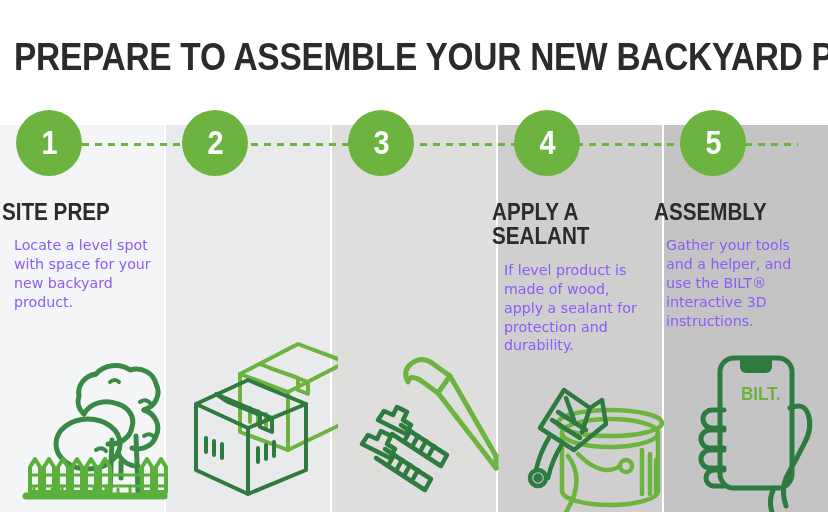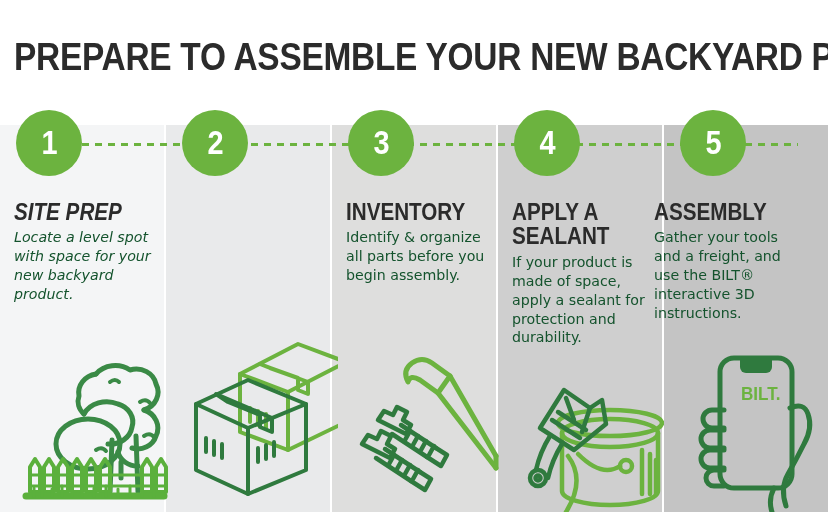--- a/index.html
+++ b/index.html
@@ -69,44 +69,44 @@
     margin-top:-2px;
   }
   .circ-0{left:16px;}
   .circ-1{left:182px;}
   .circ-2{left:348px;}
   .circ-3{left:514px;}
   .circ-4{left:680px;}
 
   
   .col-text{position:absolute;top:200px;width:140px;z-index:3;}
-  .t-0{left:14px;font-style:italic;}
+  .t-0{left:2px;}
   .t-1{left:180px;}
   .t-2{left:346px;}
-  .t-3{left:512px;}
+  .t-3{left:492px;}
   .t-4{left:654px;}
 
   .col-head{
     font-family:"Liberation Sans Narrow","Liberation Sans",sans-serif;
     font-weight:700;
     font-size:24px;
     line-height:1.02;
     color:#2b2b2b;
     letter-spacing:0px;
     transform:scaleX(0.86);
     transform-origin:left top;
     white-space:pre-line;
     margin:0 0 4px 0;
   }
   .col-body{
     font-family:"DejaVu Sans","Liberation Sans",sans-serif;
     font-size:14.2px;
     line-height:1.33;
-    color:#14532d;
-    margin:0;
+    color:#8b5cf6;
+    margin:12px;
     width:142px;
   }
 
   
   .art{position:absolute;z-index:3;}
   .art-0{left:18px;  top:344px; width:150px;height:168px;}
   .art-1{left:186px; top:330px; width:152px;height:182px;}
   .art-2{left:344px; top:352px; width:156px;height:160px;}
   .art-3{left:506px; top:378px; width:158px;height:134px;}
   .art-4{left:678px; top:352px; width:150px;height:160px;}
@@ -149,32 +149,28 @@
     <span class="step-num">4</span>
   </div>
   <div class="step-circle circ-4">
     <span class="step-num">5</span>
   </div>
 
   <div class="col-text t-0">
     <div class="col-head">SITE PREP</div>
     <p class="col-body">Locate a level spot with space for your new backyard product.</p>
   </div>
-  <div class="col-text t-2">
-    <div class="col-head">INVENTORY</div>
-    <p class="col-body">Identify &amp; organize all parts before you begin assembly.</p>
-  </div>
   <div class="col-text t-3">
     <div class="col-head">APPLY A
 SEALANT</div>
-    <p class="col-body">If your product is made of space, apply a sealant for protection and durability.</p>
+    <p class="col-body">If level product is made of wood, apply a sealant for protection and durability.</p>
   </div>
   <div class="col-text t-4">
     <div class="col-head">ASSEMBLY</div>
-    <p class="col-body">Gather your tools and a freight, and use the BILT® interactive 3D instructions.</p>
+    <p class="col-body">Gather your tools and a helper, and use the BILT® interactive 3D instructions.</p>
   </div>
 
   <svg class="art art-0" viewBox="0 0 150 168">
     <g fill="none" stroke="#3a8a46" stroke-width="5" stroke-linecap="round" stroke-linejoin="round">
 
       <path d="M78 30 a24 21 0 0 1 34 -4 a20 18 0 0 1 26 14 a21 19 0 0 1 -12 26"></path>
       <path d="M78 30 a21 19 0 0 0 -17 22 a18 17 0 0 0 5 18"></path>
       <path d="M66 70 a25 21 0 0 1 34 -10 a22 19 0 0 1 14 23 a22 20 0 0 1 -24 17"></path>
       <path d="M126 66 a20 19 0 0 1 12 26 a19 18 0 0 1 -24 12"></path>
       <ellipse cx="70" cy="100" rx="32" ry="25"></ellipse>

